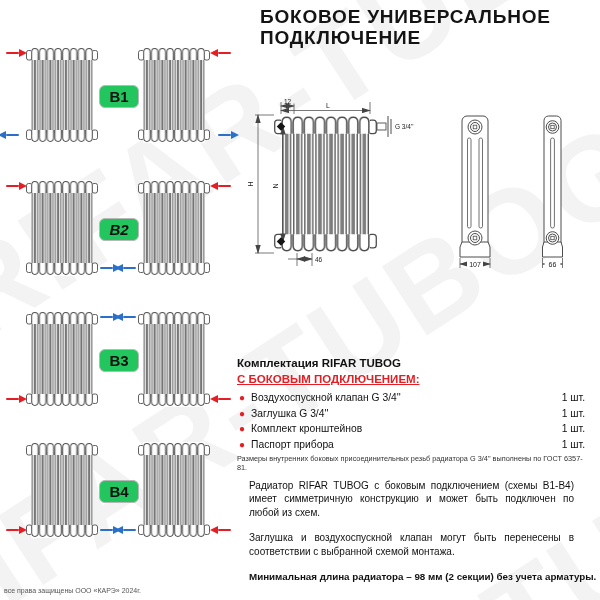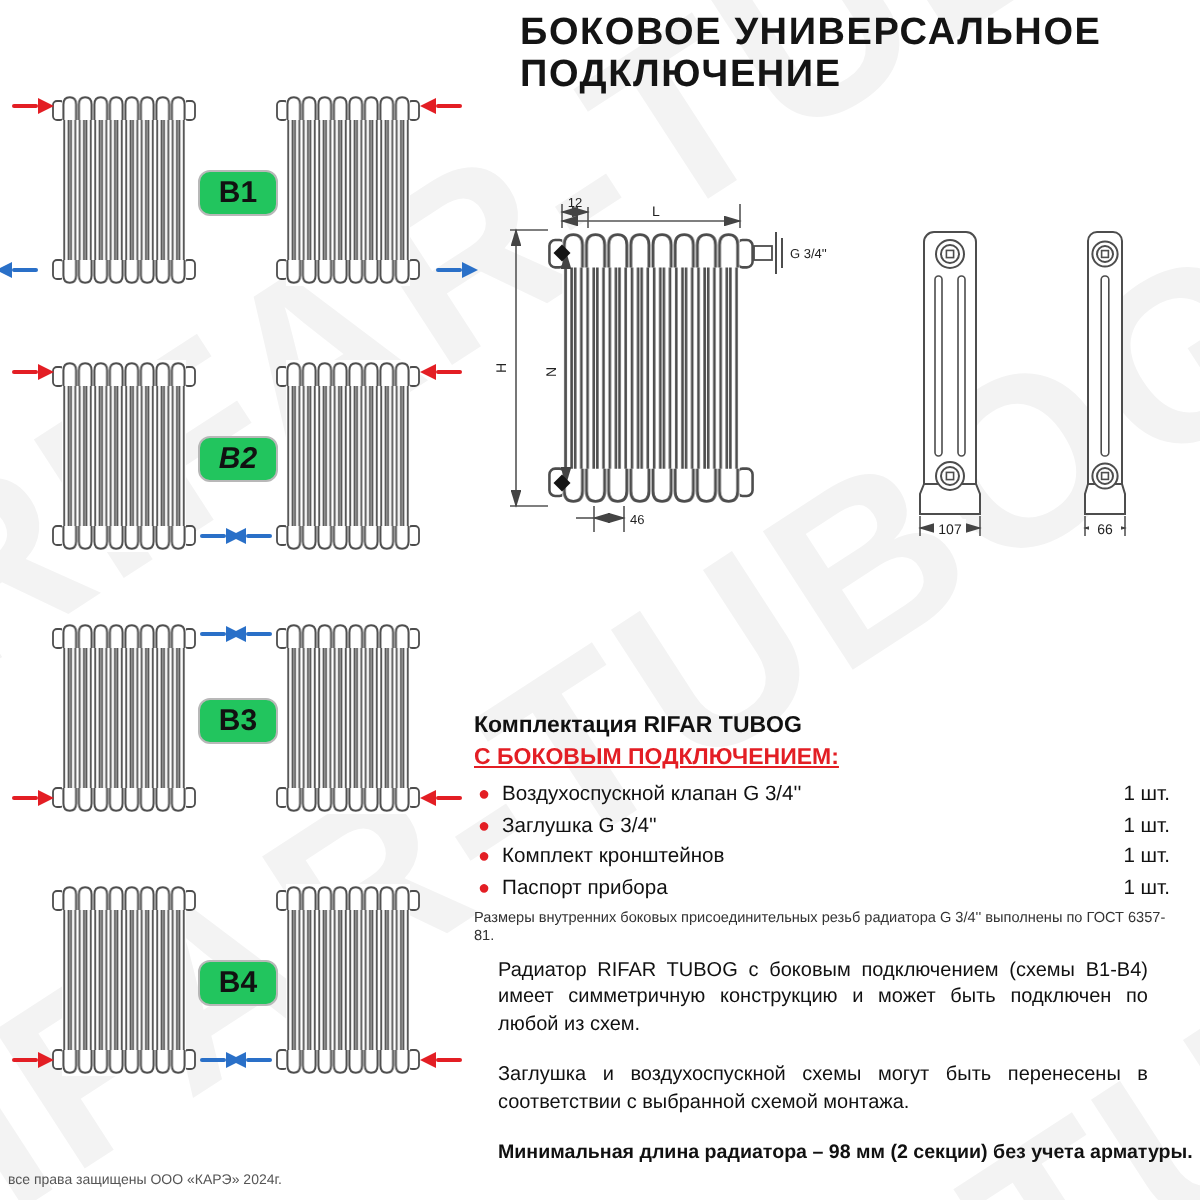--- a/index.html
+++ b/index.html
@@ -250,20 +250,20 @@
       <div class="spec-row">
         <span class="bullet">●</span>
         <span class="spec-name">Паспорт прибора</span>
         <span class="spec-qty">1 шт.</span>
       </div>
       <p class="note">Размеры внутренних боковых присоединительных резьб радиатора G 3/4'' выполнены по ГОСТ 6357-81.</p>
     </div>
 
     <div class="desc">
       <p>Радиатор RIFAR TUBOG с боковым подключением (схемы B1-B4) имеет симметричную конструкцию и может быть подключен по любой из схем.</p>
-      <p>Заглушка и воздухоспускной схемы могут быть перенесены в соответствии с выбранной схемой монтажа.</p>
+      <p>Заглушка и воздухоспускной клапан могут быть перенесены в соответствии с выбранной схемой монтажа.</p>
       <p class="minlen">Минимальная длина радиатора – 98 мм (2 секции) без учета арматуры.</p>
     </div>
 
     <div class="copyright">все права защищены ООО «КАРЭ» 2024г.</div>
 
   </div>
 </div>
 
 </body></html>

